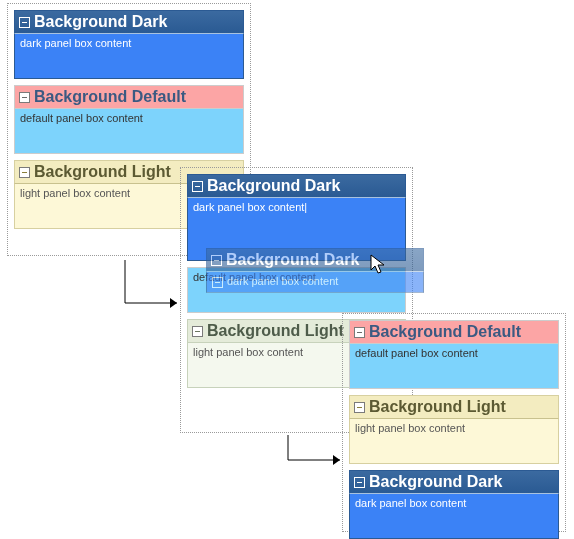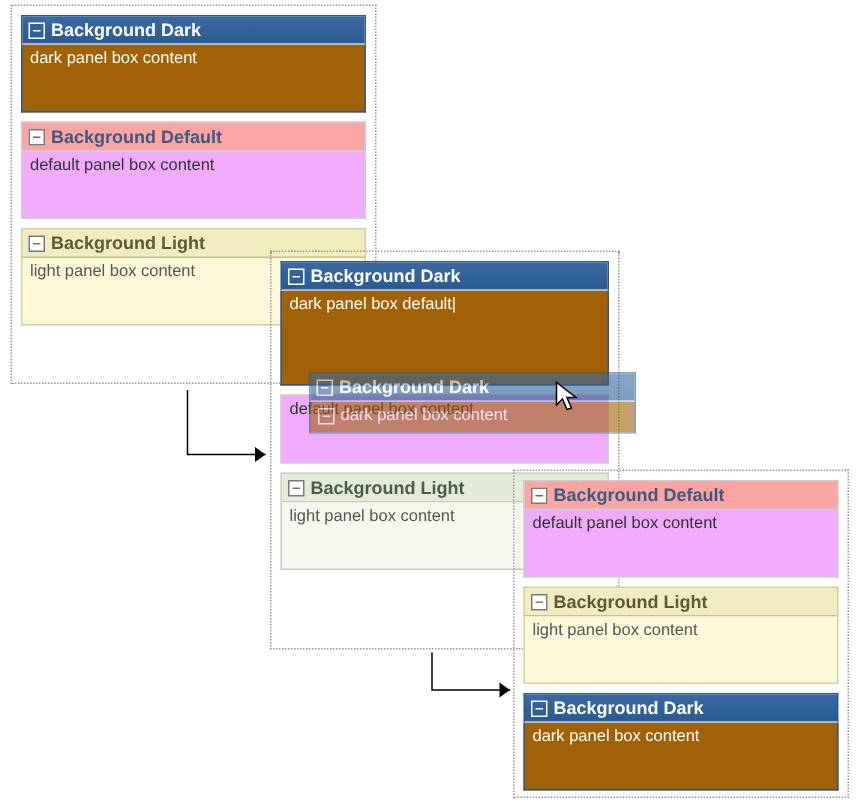--- a/index.html
+++ b/index.html
@@ -1,28 +1,28 @@
 <!DOCTYPE html>
 <html><head>
 <meta charset="utf-8">
 <style>
   html,body{margin:0;padding:0;font-family:Tahoma,Verdana,Arial,sans-serif;font-size:11px;background:#fff;color:#333;width:574px;height:539px;position:relative;overflow:hidden}
   .frame{position:absolute;border:1px dotted #9a9a9a;background:transparent;padding:6px;box-sizing:border-box}
   .panel{margin:0 0 6px 0;border-radius:2px}
-  .panel-hdr{display:flex;align-items:center;font-weight:bold;font-size:12px;padding:2px 4px;border-bottom:1px solid transparent}
+  .panel-hdr{display:flex;align-items:center;font-weight:bold;font-size:16px;padding:2px 4px;border-bottom:1px solid transparent}
   .panel-body{padding:3px 5px;border:1px solid transparent;border-top:0;font-size:11px;min-height:38px}
   .disc{width:9px;height:9px;border:1px solid #7a7a7a;background:#fff;display:flex;align-items:center;justify-content:center;margin-right:4px;flex-shrink:0}
   .disc svg{display:block}
   
   .dark .panel-hdr{background:linear-gradient(#3b6aa0,#2a5a93);color:#fff;border:1px solid #2b5a93;border-bottom-color:#a8c2de}
-  .dark .panel-body{background:#a16207;color:#fff;border-color:#2b5a93}
+  .dark .panel-body{background:#3b82f6;color:#fff;border-color:#2b5a93}
   .dark .disc{border-color:#fff;background:transparent}
   
   .default .panel-hdr{background:#fca5a5;color:#3b5a82;border:1px solid #ccc}
-  .default .panel-body{background:#f0abfc;color:#333;border-color:#ccc}
+  .default .panel-body{background:#7dd3fc;color:#333;border-color:#ccc}
   
   .light .panel-hdr{background:#f3ecc0;color:#5c5a33;border:1px solid #d7d0a0;border-bottom-color:#c8c18e}
   .light .panel-body{background:#fdf8d7;color:#555;border-color:#d7d0a0}
   .light2 .panel-hdr{background:#e4ebd9;color:#4e5c4a;border:1px solid #c7d2bb}
   .light2 .panel-body{background:#f4f8ee;color:#555;border-color:#c7d2bb}
   .hdr-thin{border-bottom:1px solid #7c94b2}
   .drag-ghost{position:absolute;opacity:.6;pointer-events:none}
   .cursor{position:absolute;pointer-events:none}
   .arrow{position:absolute}
 </style>
@@ -68,21 +68,21 @@
 <div class="frame" style="left:180px;top:167px;width:233px;height:266px">
   <div class="panel dark">
     <div class="panel-hdr hdr-thin">
       <span class="disc">
           <svg width="7" height="7">
             <line x1="1" y1="3.5" x2="6" y2="3.5" stroke="#fff" stroke-width="1"></line>
           </svg>
         </span>
       <span>Background Dark</span>
     </div>
-    <div class="panel-body" style="min-height:56px"><span>dark panel box default|</span></div>
+    <div class="panel-body" style="min-height:56px"><span>dark panel box content|</span></div>
   </div>
   <div class="panel default">
     <div class="panel-hdr" style="visibility:hidden;height:0;padding:0;border:0"></div>
     <div class="panel-body" style="border-top:1px solid #ccc"><span>default panel box content</span></div>
   </div>
   <div class="panel light2">
     <div class="panel-hdr">
       <span class="disc">
           <svg width="7" height="7">
             <line x1="1" y1="3.5" x2="6" y2="3.5" stroke="#6c7760" stroke-width="1"></line>

